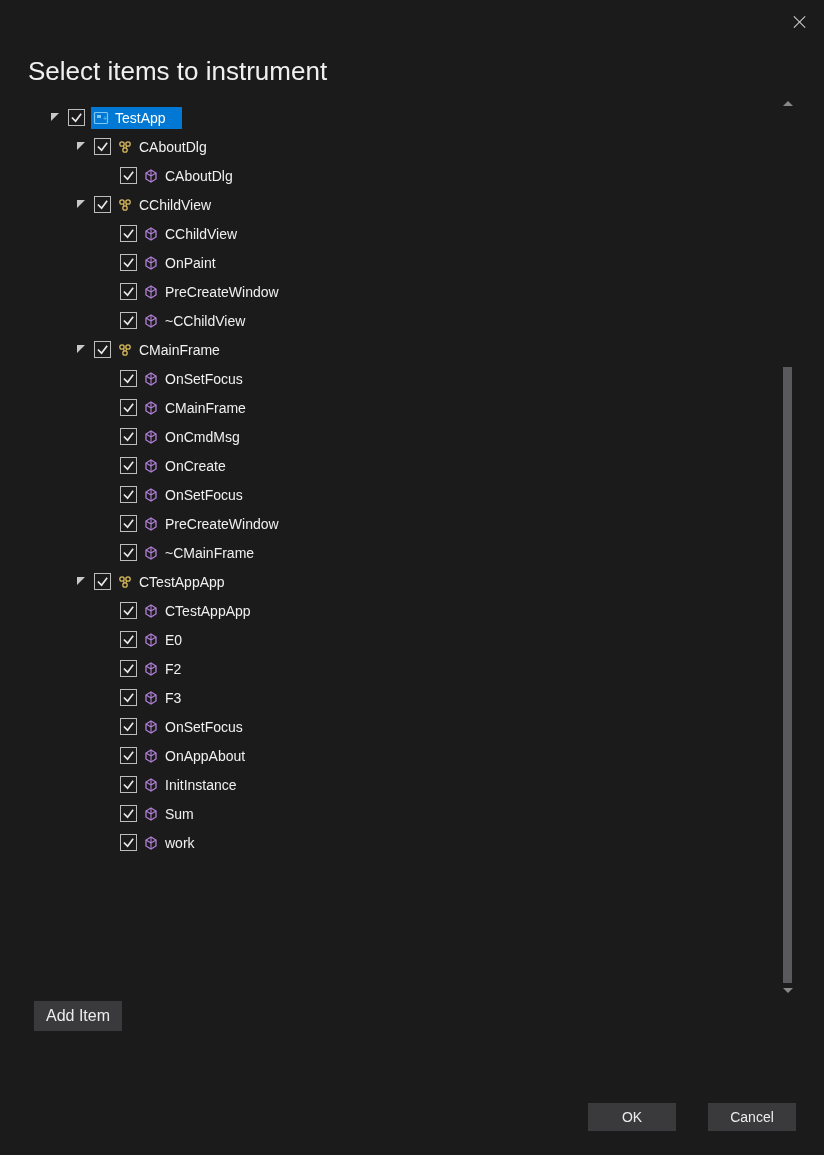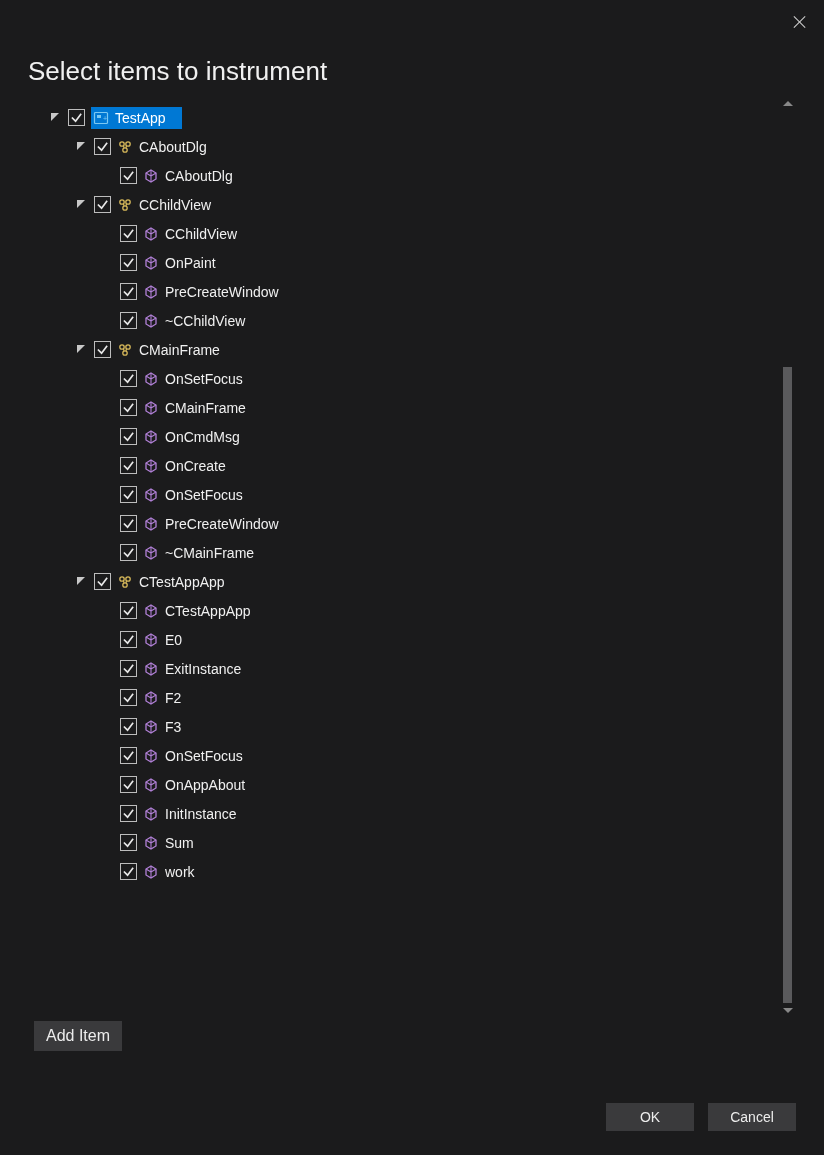--- a/index.html
+++ b/index.html
@@ -169,21 +169,22 @@
     border: none;
     cursor: pointer;
     font-size: 16px;
     width: fit-content;
     margin-bottom: 52px;
   }
 
   .footer {
     display: flex;
     justify-content: flex-end;
-    gap: 14px;
+    gap: 32px;
+    margin-top: 20px;
   }
   .btn {
     background: var(--btn-bg);
     color: #ececec;
     border: none;
     padding: 6px 0;
     width: 88px;
     text-align: center;
     cursor: pointer;
     font-size: 14px;
@@ -525,35 +526,20 @@
             <svg width="13" height="13" viewBox="0 0 14 14">
               <path d="M2 7 L6 11 L12 3" stroke="#e8e8e8" stroke-width="1.8" fill="none"></path>
             </svg>
           </span>
           <span class="icon">
             <svg width="16" height="16" viewBox="0 0 16 16">
               <path d="M8 2 L13 5 L13 11 L8 14 L3 11 L3 5 Z" fill="none" stroke="#b180d7" stroke-width="1.3"></path>
               <path d="M8 2 L8 8 L13 5 M8 8 L3 5 M8 8 L8 14" fill="none" stroke="#b180d7" stroke-width="1.1"></path>
             </svg>
           </span>
-          <span class="label">ExitInstance</span>
-        </div>
-        <div class="row indent-2">
-          <span class="expander spacer"></span>
-          <span class="chk">
-            <svg width="13" height="13" viewBox="0 0 14 14">
-              <path d="M2 7 L6 11 L12 3" stroke="#e8e8e8" stroke-width="1.8" fill="none"></path>
-            </svg>
-          </span>
-          <span class="icon">
-            <svg width="16" height="16" viewBox="0 0 16 16">
-              <path d="M8 2 L13 5 L13 11 L8 14 L3 11 L3 5 Z" fill="none" stroke="#b180d7" stroke-width="1.3"></path>
-              <path d="M8 2 L8 8 L13 5 M8 8 L3 5 M8 8 L8 14" fill="none" stroke="#b180d7" stroke-width="1.1"></path>
-            </svg>
-          </span>
           <span class="label">F2</span>
         </div>
         <div class="row indent-2">
           <span class="expander spacer"></span>
           <span class="chk">
             <svg width="13" height="13" viewBox="0 0 14 14">
               <path d="M2 7 L6 11 L12 3" stroke="#e8e8e8" stroke-width="1.8" fill="none"></path>
             </svg>
           </span>
           <span class="icon">

